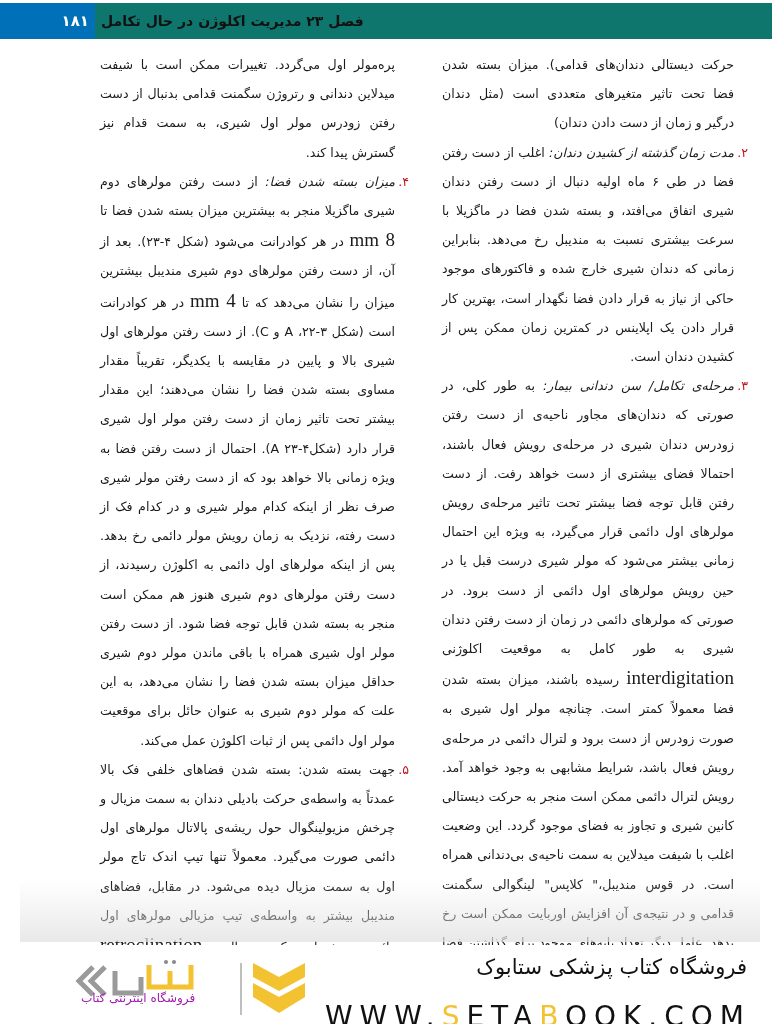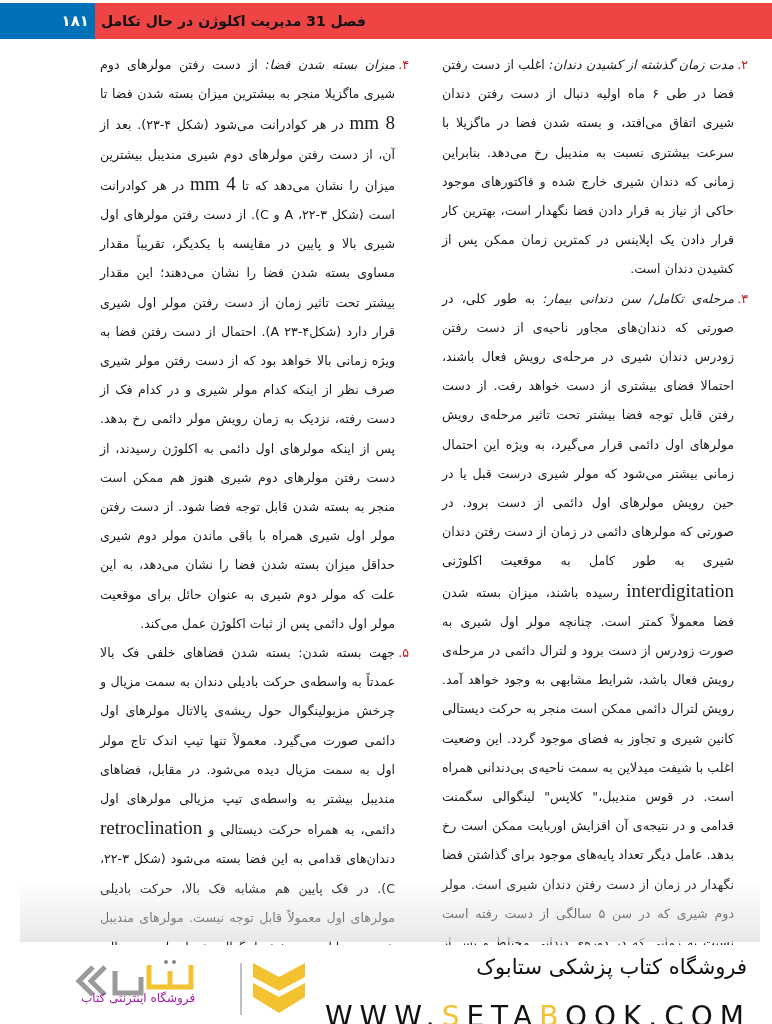--- a/index.html
+++ b/index.html
@@ -4,21 +4,21 @@
 <style>
   html, body { margin: 0; padding: 0; }
   body {
     width: 772px; height: 1024px; overflow: hidden; position: relative;
     background: #ffffff;
     font-family: "DejaVu Sans", sans-serif;
     color: #1a1a1a;
   }
   .header {
     position: absolute; top: 3px; left: 0; width: 772px; height: 36px;
-    background: #ef4444;
+    background: #0f766e;
   }
   .header .page-num {
     position: absolute; left: 0; top: 0; width: 95px; height: 36px;
     background: #0070b8; color: #fff; font-weight: bold; font-size: 15px;
     display: flex; align-items: center; justify-content: flex-end; padding-right: 6px; box-sizing: border-box;
   }
   .header .chapter {
     position: absolute; left: 101px; top: 0; height: 36px; line-height: 36px;
     font-weight: bold; font-size: 14px; color: #111; direction: rtl;
   }
@@ -49,33 +49,35 @@
   }
   .store-url .y { color: #f2c230; }
   .logo { position: absolute; left: 60px; top: 12px; width: 240px; height: 64px; }
   .logo-sub { position: absolute; left: 70px; top: 46px; font-size: 12px; color: #a21caf; direction: rtl; }
 </style>
 </head>
 <body>
 
 <div class="header">
   <div class="page-num">۱۸۱</div>
-  <div class="chapter">فصل 31   مدیریت اکلوژن در حال تکامل</div>
+  <div class="chapter">فصل ۲۳   مدیریت اکلوژن در حال تکامل</div>
 </div>
 
 <div class="col right">
+  <p>حرکت دیستالی دندان‌های قدامی). میزان بسته شدن فضا تحت تاثیر متغیرهای متعددی است (مثل دندان درگیر و زمان از دست دادن دندان)</p>
   <p class="item">
     <span class="num">۲.</span><span class="it">مدت زمان گذشته از کشیدن دندان:</span><span> اغلب از دست رفتن فضا در طی ۶ ماه اولیه دنبال از دست رفتن دندان شیری اتفاق می‌افتد، و بسته شدن فضا در ماگزیلا با سرعت بیشتری نسبت به مندیبل رخ می‌دهد. بنابراین زمانی که دندان شیری خارج شده و فاکتورهای موجود حاکی از نیاز به قرار دادن فضا نگهدار است، بهترین کار قرار دادن یک اپلاینس در کمترین زمان ممکن پس از کشیدن دندان است.</span>
   </p>
   <p class="item">
     <span class="num">۳.</span><span class="it">مرحله‌ی تکامل/ سن دندانی بیمار:</span><span> به طور کلی، در صورتی که دندان‌های مجاور ناحیه‌ی از دست رفتن زودرس دندان شیری در مرحله‌ی رویش فعال باشند، احتمالا فضای بیشتری از دست خواهد رفت. از دست رفتن قابل توجه فضا بیشتر تحت تاثیر مرحله‌ی رویش مولرهای اول دائمی قرار می‌گیرد، به ویژه این احتمال زمانی بیشتر می‌شود که مولر شیری درست قبل یا در حین رویش مولرهای اول دائمی از دست برود. در صورتی که مولرهای دائمی در زمان از دست رفتن دندان شیری به طور کامل به موقعیت اکلوژنی </span><span class="en">interdigitation</span><span> رسیده باشند، میزان بسته شدن فضا معمولاً کمتر است. چنانچه مولر اول شیری به صورت زودرس از دست برود و لترال دائمی در مرحله‌ی رویش فعال باشد، شرایط مشابهی به وجود خواهد آمد. رویش لترال دائمی ممکن است منجر به حرکت دیستالی کانین شیری و تجاوز به فضای موجود گردد. این وضعیت اغلب با شیفت میدلاین به سمت ناحیه‌ی بی‌دندانی همراه است. در قوس مندیبل،" کلاپس" لینگوالی سگمنت قدامی و در نتیجه‌ی آن افزایش اوربایت ممکن است رخ بدهد. عامل دیگر تعداد پایه‌های موجود برای گذاشتن فضا نگهدار در زمان از دست رفتن دندان شیری است. مولر دوم شیری که در سن ۵ سالگی از دست رفته است نسبت به زمانی که در دوره‌ی دندانی مختلط و پس از رویش مولرهای دائمی از دست برود، از نظر دندان پایه نیاز به ملاحظات متفاوتی دارد. همچنین دندان‌های با رویش فعال در مجاورت ناحیه‌ی بی‌دندانی نسبت به آن‌هایی که به طور کامل رویش پیدا کرده اند، اثر بیشتری بر میزان از دست رفتن فضا دارند. برای مثال، چنانچه مولر اول شیری در</span>
   </p>
 </div>
 
 <div class="col left">
+  <p>پره‌مولر اول می‌گردد. تغییرات ممکن است با شیفت میدلاین دندانی و رتروژن سگمنت قدامی بدنبال از دست رفتن زودرس مولر اول شیری، به سمت قدام نیز گسترش پیدا کند.</p>
   <p class="item">
     <span class="num">۴.</span><span class="it">میزان بسته شدن فضا:</span><span> از دست رفتن مولرهای دوم شیری ماگزیلا منجر به بیشترین میزان بسته شدن فضا تا </span><span class="en">8 mm</span><span> در هر کوادرانت می‌شود (شکل ۴-۲۳). بعد از آن، از دست رفتن مولرهای دوم شیری مندیبل بیشترین میزان را نشان می‌دهد که تا </span><span class="en">4 mm</span><span> در هر کوادرانت است (شکل ۳-۲۲، A و C). از دست رفتن مولرهای اول شیری بالا و پایین در مقایسه با یکدیگر، تقریباً مقدار مساوی بسته شدن فضا را نشان می‌دهند؛ این مقدار بیشتر تحت تاثیر زمان از دست رفتن مولر اول شیری قرار دارد (شکل۴-۲۳ A). احتمال از دست رفتن فضا به ویژه زمانی بالا خواهد بود که از دست رفتن مولر شیری صرف نظر از اینکه کدام مولر شیری و در کدام فک از دست رفته، نزدیک به زمان رویش مولر دائمی رخ بدهد. پس از اینکه مولرهای اول دائمی به اکلوژن رسیدند، از دست رفتن مولرهای دوم شیری هنوز هم ممکن است منجر به بسته شدن قابل توجه فضا شود. از دست رفتن مولر اول شیری همراه با باقی ماندن مولر دوم شیری حداقل میزان بسته شدن فضا را نشان می‌دهد، به این علت که مولر دوم شیری به عنوان حائل برای موقعیت مولر اول دائمی پس از ثبات اکلوژن عمل می‌کند.</span>
   </p>
   <p class="item">
     <span class="num">۵.</span><span>جهت بسته شدن:</span><span> بسته شدن فضاهای خلفی فک بالا عمدتاً به واسطه‌ی حرکت بادیلی دندان به سمت مزیال و چرخش مزیولینگوال حول ریشه‌ی پالاتال مولرهای اول دائمی صورت می‌گیرد. معمولاً تنها تیپ اندک تاج مولر اول به سمت مزیال دیده می‌شود. در مقابل، فضاهای مندیبل بیشتر به واسطه‌ی تیپ مزیالی مولرهای اول دائمی، به همراه حرکت دیستالی و </span><span class="en">retroclination</span><span> دندان‌های قدامی به این فضا بسته می‌شود (شکل ۳-۲۲، C). در فک پایین هم مشابه فک بالا، حرکت بادیلی مولرهای اول معمولاً قابل توجه نیست. مولرهای مندیبل همچنین تمایل به چرخش لینگوالی همراه با تیپ مزیالی تاج هنگام از دست رفتن فضا دارند.</span>
   </p>
 
 </div>
 
 <div class="fade"></div>

